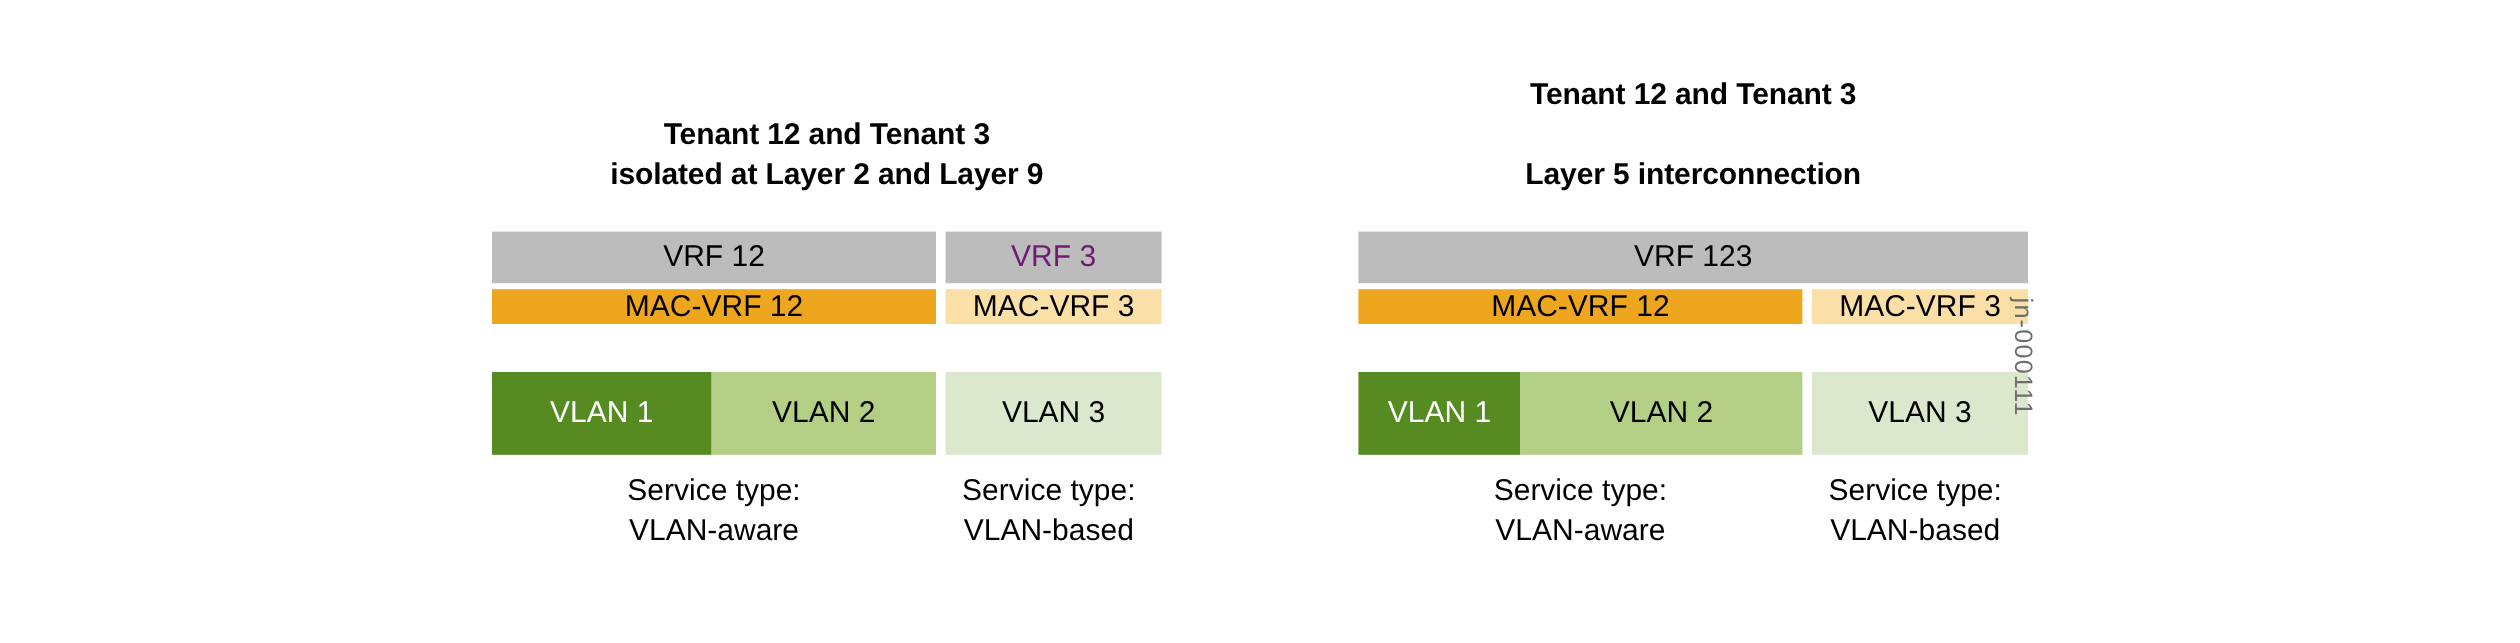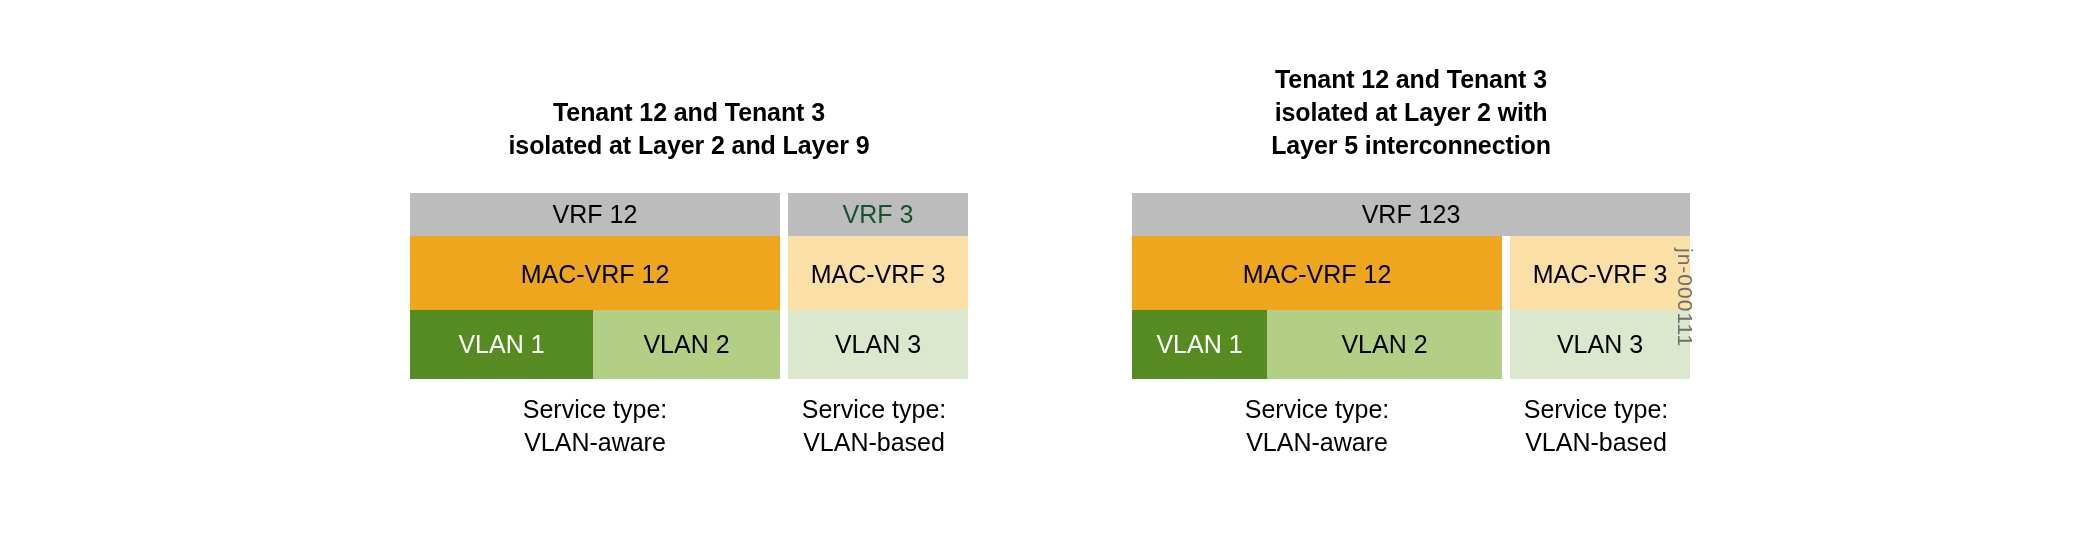--- a/index.html
+++ b/index.html
@@ -48,21 +48,21 @@
   }
 
   .band {
     position: absolute;
     left: 0;
     width: 100%;
     display: flex;
     box-sizing: border-box;
   }
   .band-vrf   { top: 0px;   height: 43px; }
-  .band-mac   { top: 43px;  height: 76px; }
+  .band-mac   { top: 33px;  height: 58px; align-items: center; }
   .band-vlan  { top: 117px; height: 69px; }
 
   .cell {
     display: flex;
     align-items: center;
     justify-content: center;
     box-sizing: border-box;
     font-size: 25px;
     color: #000000;
     white-space: nowrap;
@@ -112,21 +112,21 @@
     <span class="line">isolated at Layer 2 and Layer 9</span>
   </div>
 
   <div class="stack">
 
     <div class="band band-vrf">
       <div class="cell" style="width:370px;flex:0 0 370px;background:#bcbcbc;color:#000000;">
         <span>VRF 12</span>
       </div>
       <div class="gap"></div>
-      <div class="cell" style="width:180px;flex:0 0 180px;background:#bcbcbc;color:#14532d;">
+      <div class="cell" style="width:180px;flex:0 0 180px;background:#bcbcbc;color:#701a75;">
         <span>VRF 3</span>
       </div>
     </div>
 
     <div class="band band-mac">
       <div class="cell" style="width:370px;flex:0 0 370px;background:#eda61e;color:#000000;">
         <span>MAC-VRF 12</span>
       </div>
       <div class="gap"></div>
       <div class="cell" style="width:180px;flex:0 0 180px;background:#fadfa6;color:#000000;">
@@ -159,21 +159,21 @@
       <span class="line">VLAN-based</span>
     </div>
   </div>
 
 </div>
 
 <div class="diagram" id="diagram-right">
 
   <div class="diagram-title">
     <span class="line">Tenant 12 and Tenant 3</span><br>
-    <span class="line">isolated at Layer 2 with</span><br>
+    <br>
     <span class="line">Layer 5 interconnection</span>
   </div>
 
   <div class="stack">
 
     <div class="band band-vrf">
       <div class="cell" style="width:558px;flex:0 0 558px;background:#bcbcbc;color:#000000;">
         <span>VRF 123</span>
       </div>
     </div>

